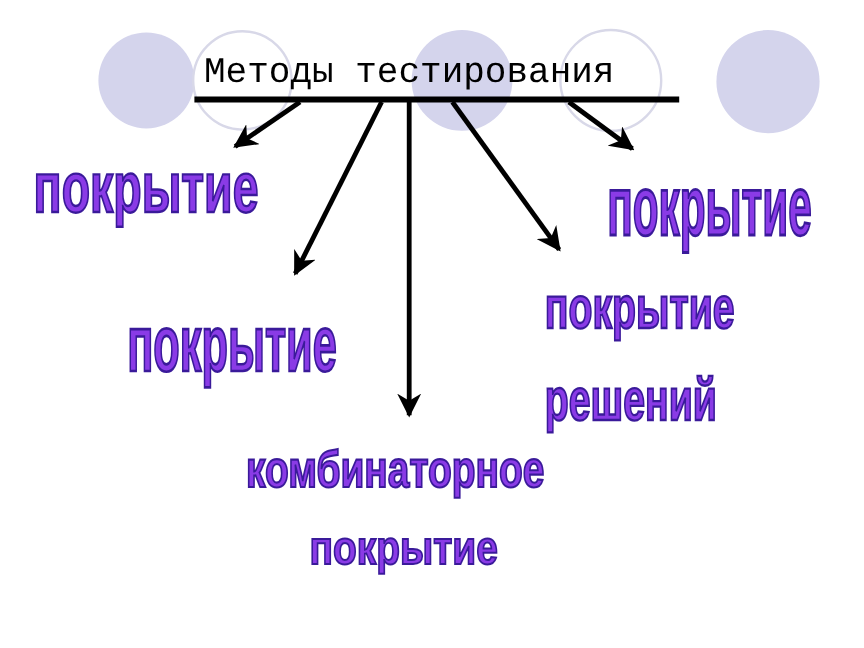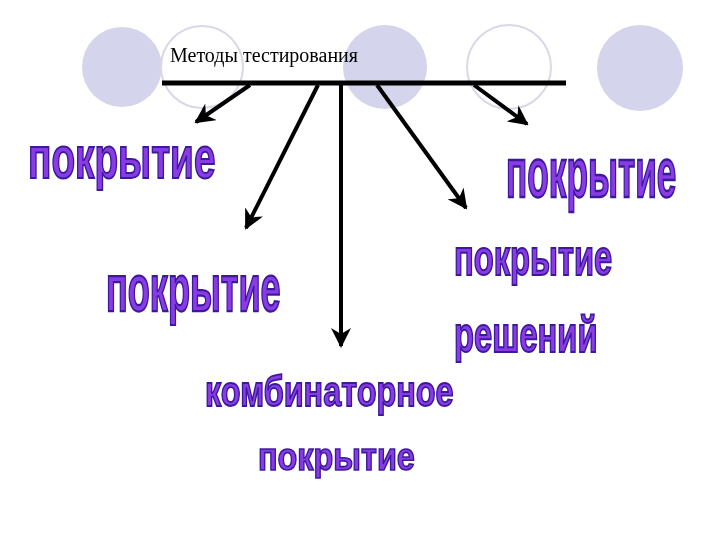--- a/index.html
+++ b/index.html
@@ -2,21 +2,21 @@
 <html><head>
   <meta charset="utf-8">
   <style>
     html, body { margin: 0; padding: 0; }
     body { width: 720px; height: 540px; background: #ffffff; position: relative; overflow: hidden; }
     .deco { position: absolute; border-radius: 50%; }
     .deco.filled { background: #d4d4ec; }
     .deco.outline { background: #ffffff; border: 2px solid #d8d8e8; box-sizing: border-box; }
     #title {
       position: absolute; left: 170px; top: 44px;
-      font-family: Liberation Serif, serif; font-size: 20px; color: #000;
+      font-family: Liberation Mono, monospace; font-size: 30px; color: #000;
       letter-spacing: 0px; white-space: nowrap;
     }
     svg#arrows { position: absolute; left: 0; top: 0; }
     .wa {
       position: absolute; font-family: "Liberation Sans", sans-serif; font-weight: bold;
       color: #8a3be6; -webkit-text-stroke: 1.5px #3a1a9a;
       transform-origin: left top; white-space: nowrap; line-height: 1;
     }
   </style>
 </head>

